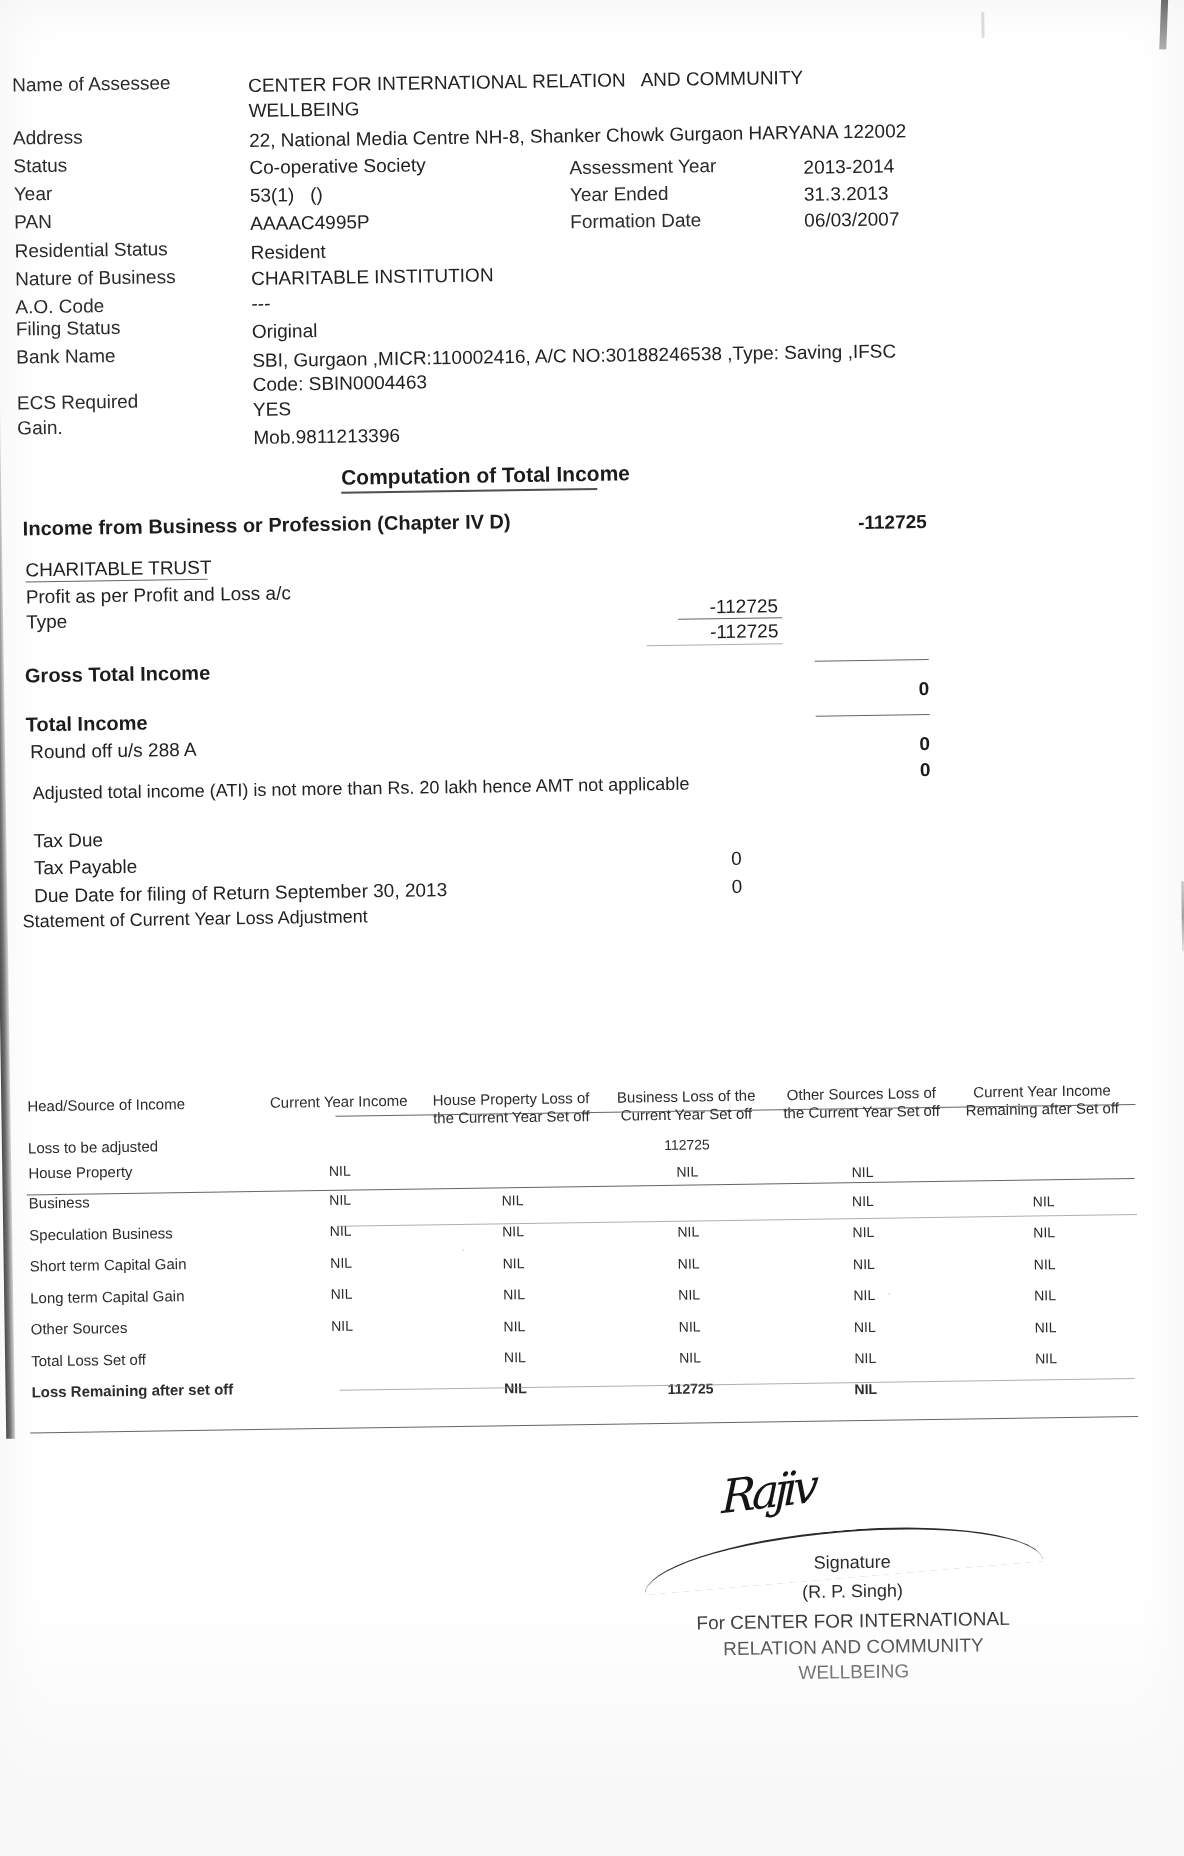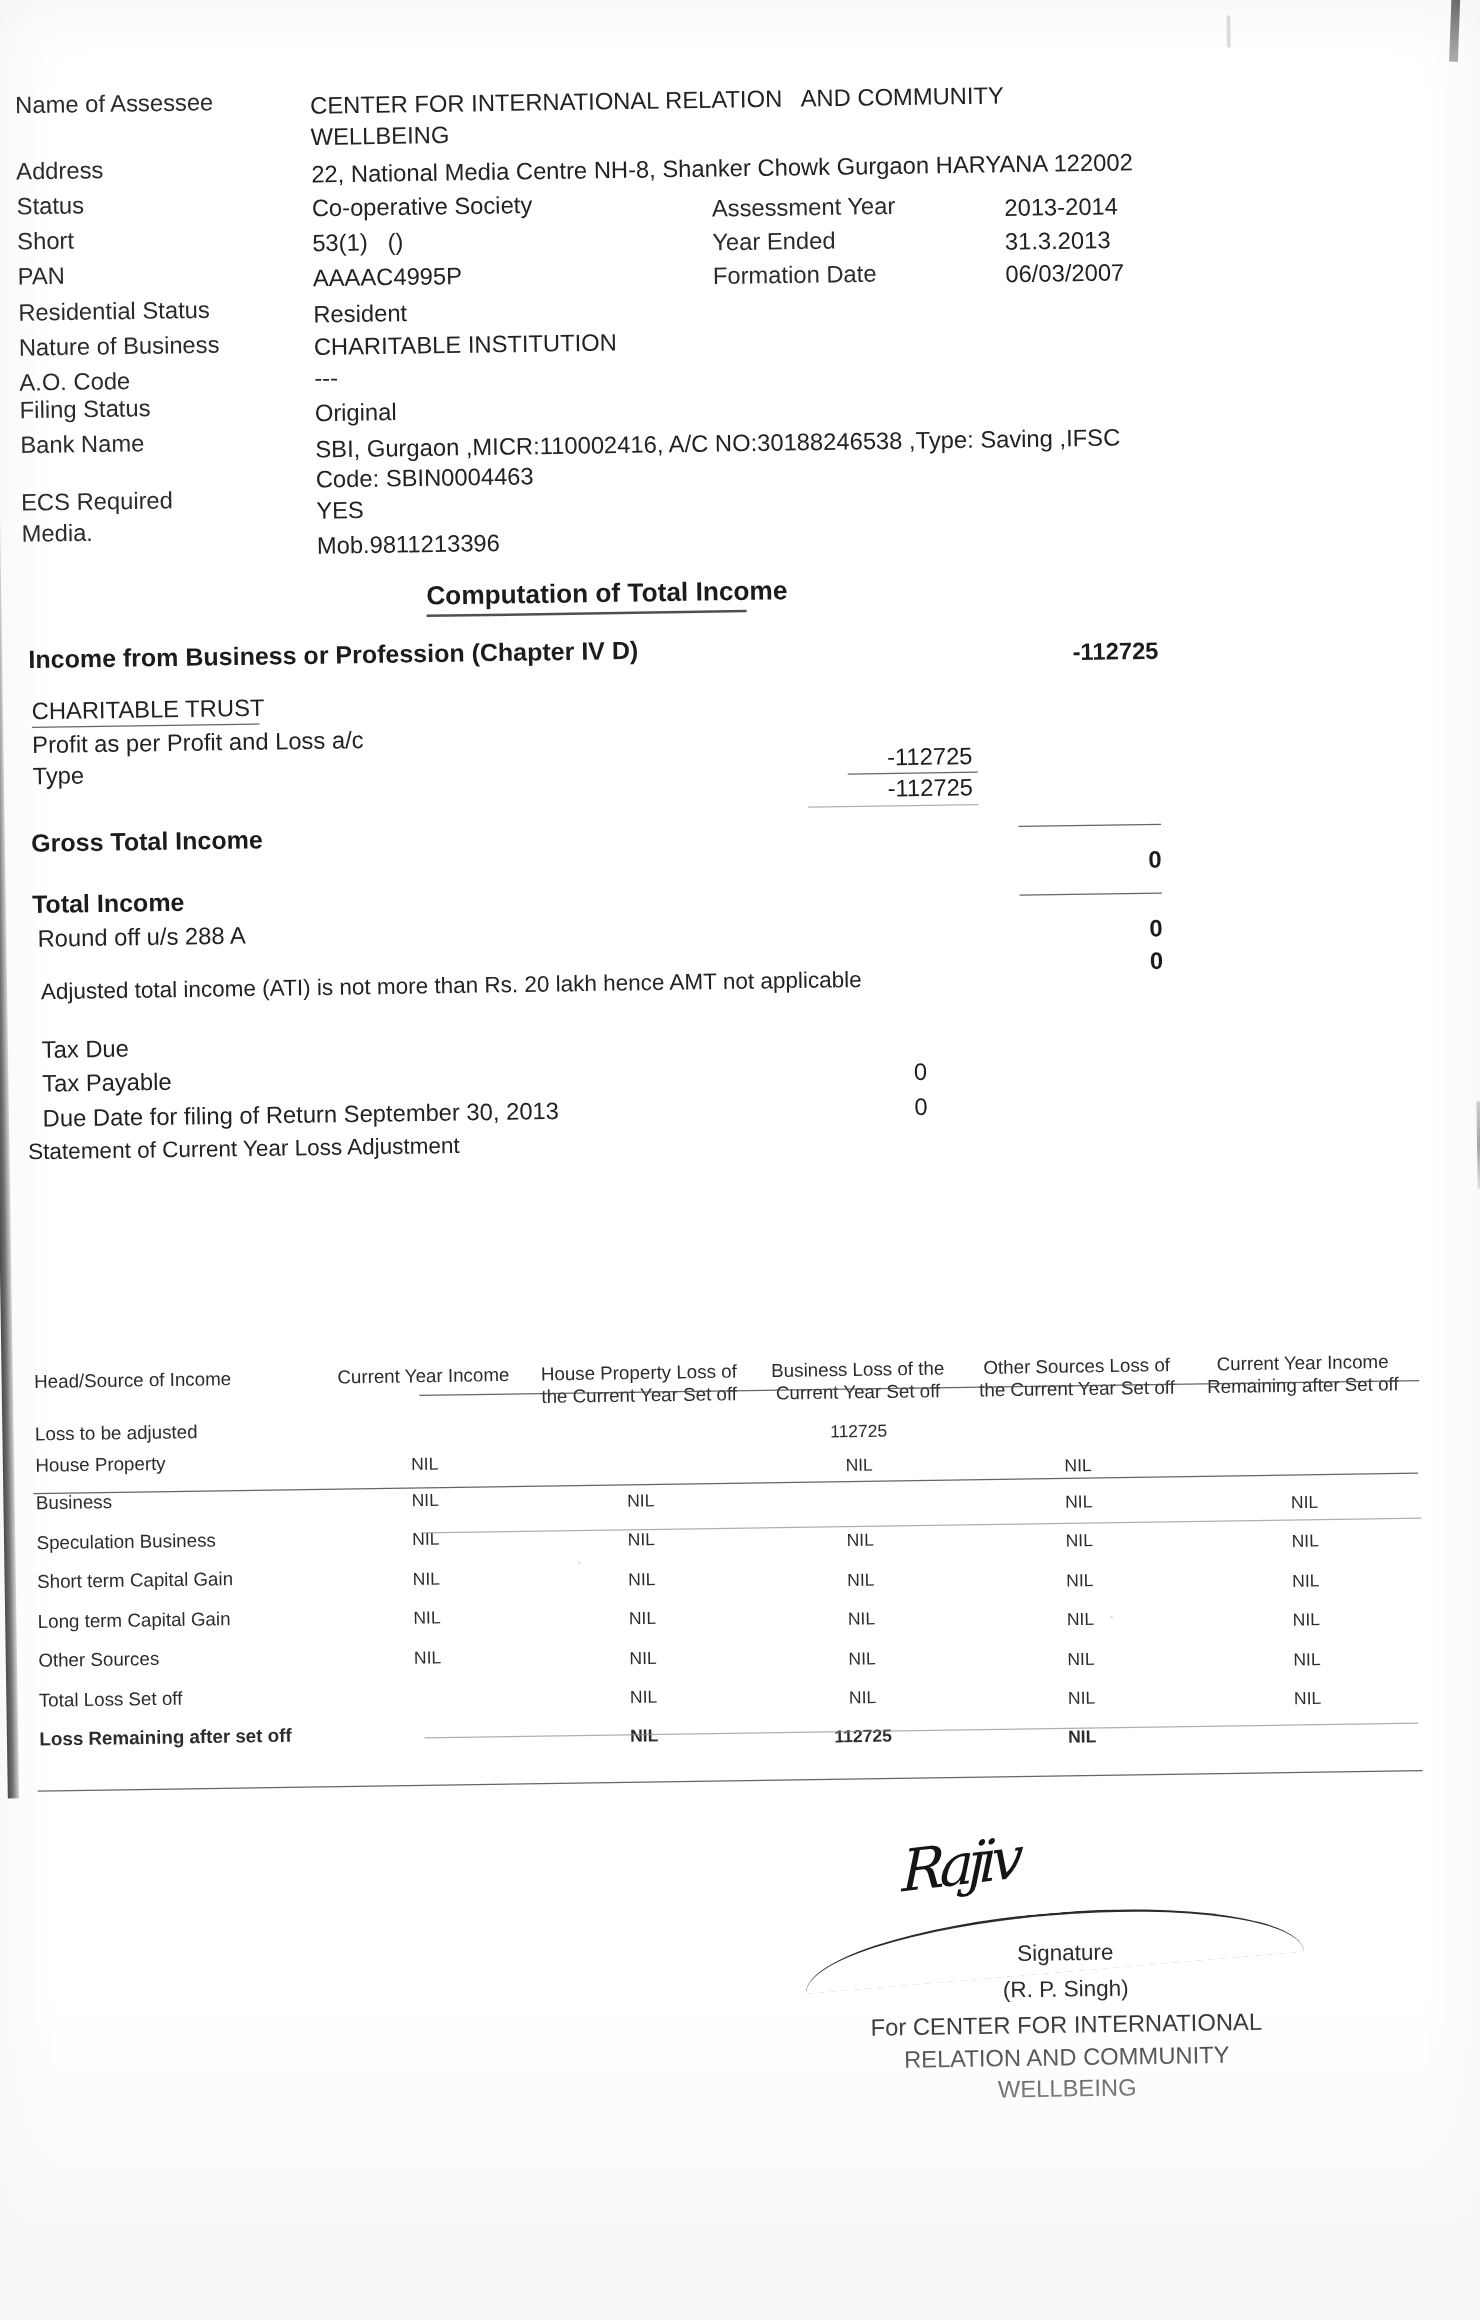--- a/index.html
+++ b/index.html
@@ -132,21 +132,21 @@
       <div class="t lbl" style="left:22px; top:66px;">Name of Assessee</div>
       <div class="t val" style="left:258px; top:70px;">CENTER FOR INTERNATIONAL RELATION   AND COMMUNITY</div>
       <div class="t val" style="left:258px; top:95px;">WELLBEING</div>
 
       <div class="t lbl" style="left:22px; top:119px;">Address</div>
       <div class="t val" style="left:258px; top:125px;">22, National Media Centre NH-8, Shanker Chowk Gurgaon HARYANA 122002</div>
 
       <div class="t lbl" style="left:22px; top:147px;">Status</div>
       <div class="t val" style="left:258px; top:152px;">Co-operative Society</div>
 
-      <div class="t lbl" style="left:22px; top:175px;">Short</div>
+      <div class="t lbl" style="left:22px; top:175px;">Year</div>
       <div class="t val" style="left:258px; top:180px;">53(1)   ()</div>
 
       <div class="t lbl" style="left:22px; top:203px;">PAN</div>
       <div class="t val" style="left:258px; top:208px;">AAAAC4995P</div>
 
       <div class="t lbl" style="left:22px; top:232px;">Residential Status</div>
       <div class="t val" style="left:258px; top:237px;">Resident</div>
 
       <div class="t lbl" style="left:22px; top:260px;">Nature of Business</div>
       <div class="t val" style="left:258px; top:263px;">CHARITABLE INSTITUTION</div>
@@ -157,21 +157,21 @@
       <div class="t lbl" style="left:22px; top:310px;">Filing Status</div>
       <div class="t val" style="left:258px; top:316px;">Original</div>
 
       <div class="t lbl" style="left:22px; top:338px;">Bank Name</div>
       <div class="t val" style="left:258px; top:345px;">SBI, Gurgaon ,MICR:110002416, A/C NO:30188246538 ,Type: Saving ,IFSC</div>
       <div class="t val" style="left:258px; top:369px;">Code: SBIN0004463</div>
 
       <div class="t lbl" style="left:22px; top:384px;">ECS Required</div>
       <div class="t val" style="left:258px; top:394px;">YES</div>
 
-      <div class="t lbl" style="left:22px; top:409px;">Media.</div>
+      <div class="t lbl" style="left:22px; top:409px;">Gain.</div>
       <div class="t val" style="left:258px; top:422px;">Mob.9811213396</div>
 
       <div class="t lbl" style="left:578px; top:157px;">Assessment Year</div>
       <div class="t val" style="left:812px; top:160px;">2013-2014</div>
 
       <div class="t lbl" style="left:578px; top:184px;">Year Ended</div>
       <div class="t val" style="left:812px; top:187px;">31.3.2013</div>
 
       <div class="t lbl" style="left:578px; top:211px;">Formation Date</div>
       <div class="t val" style="left:812px; top:213px;">06/03/2007</div>

